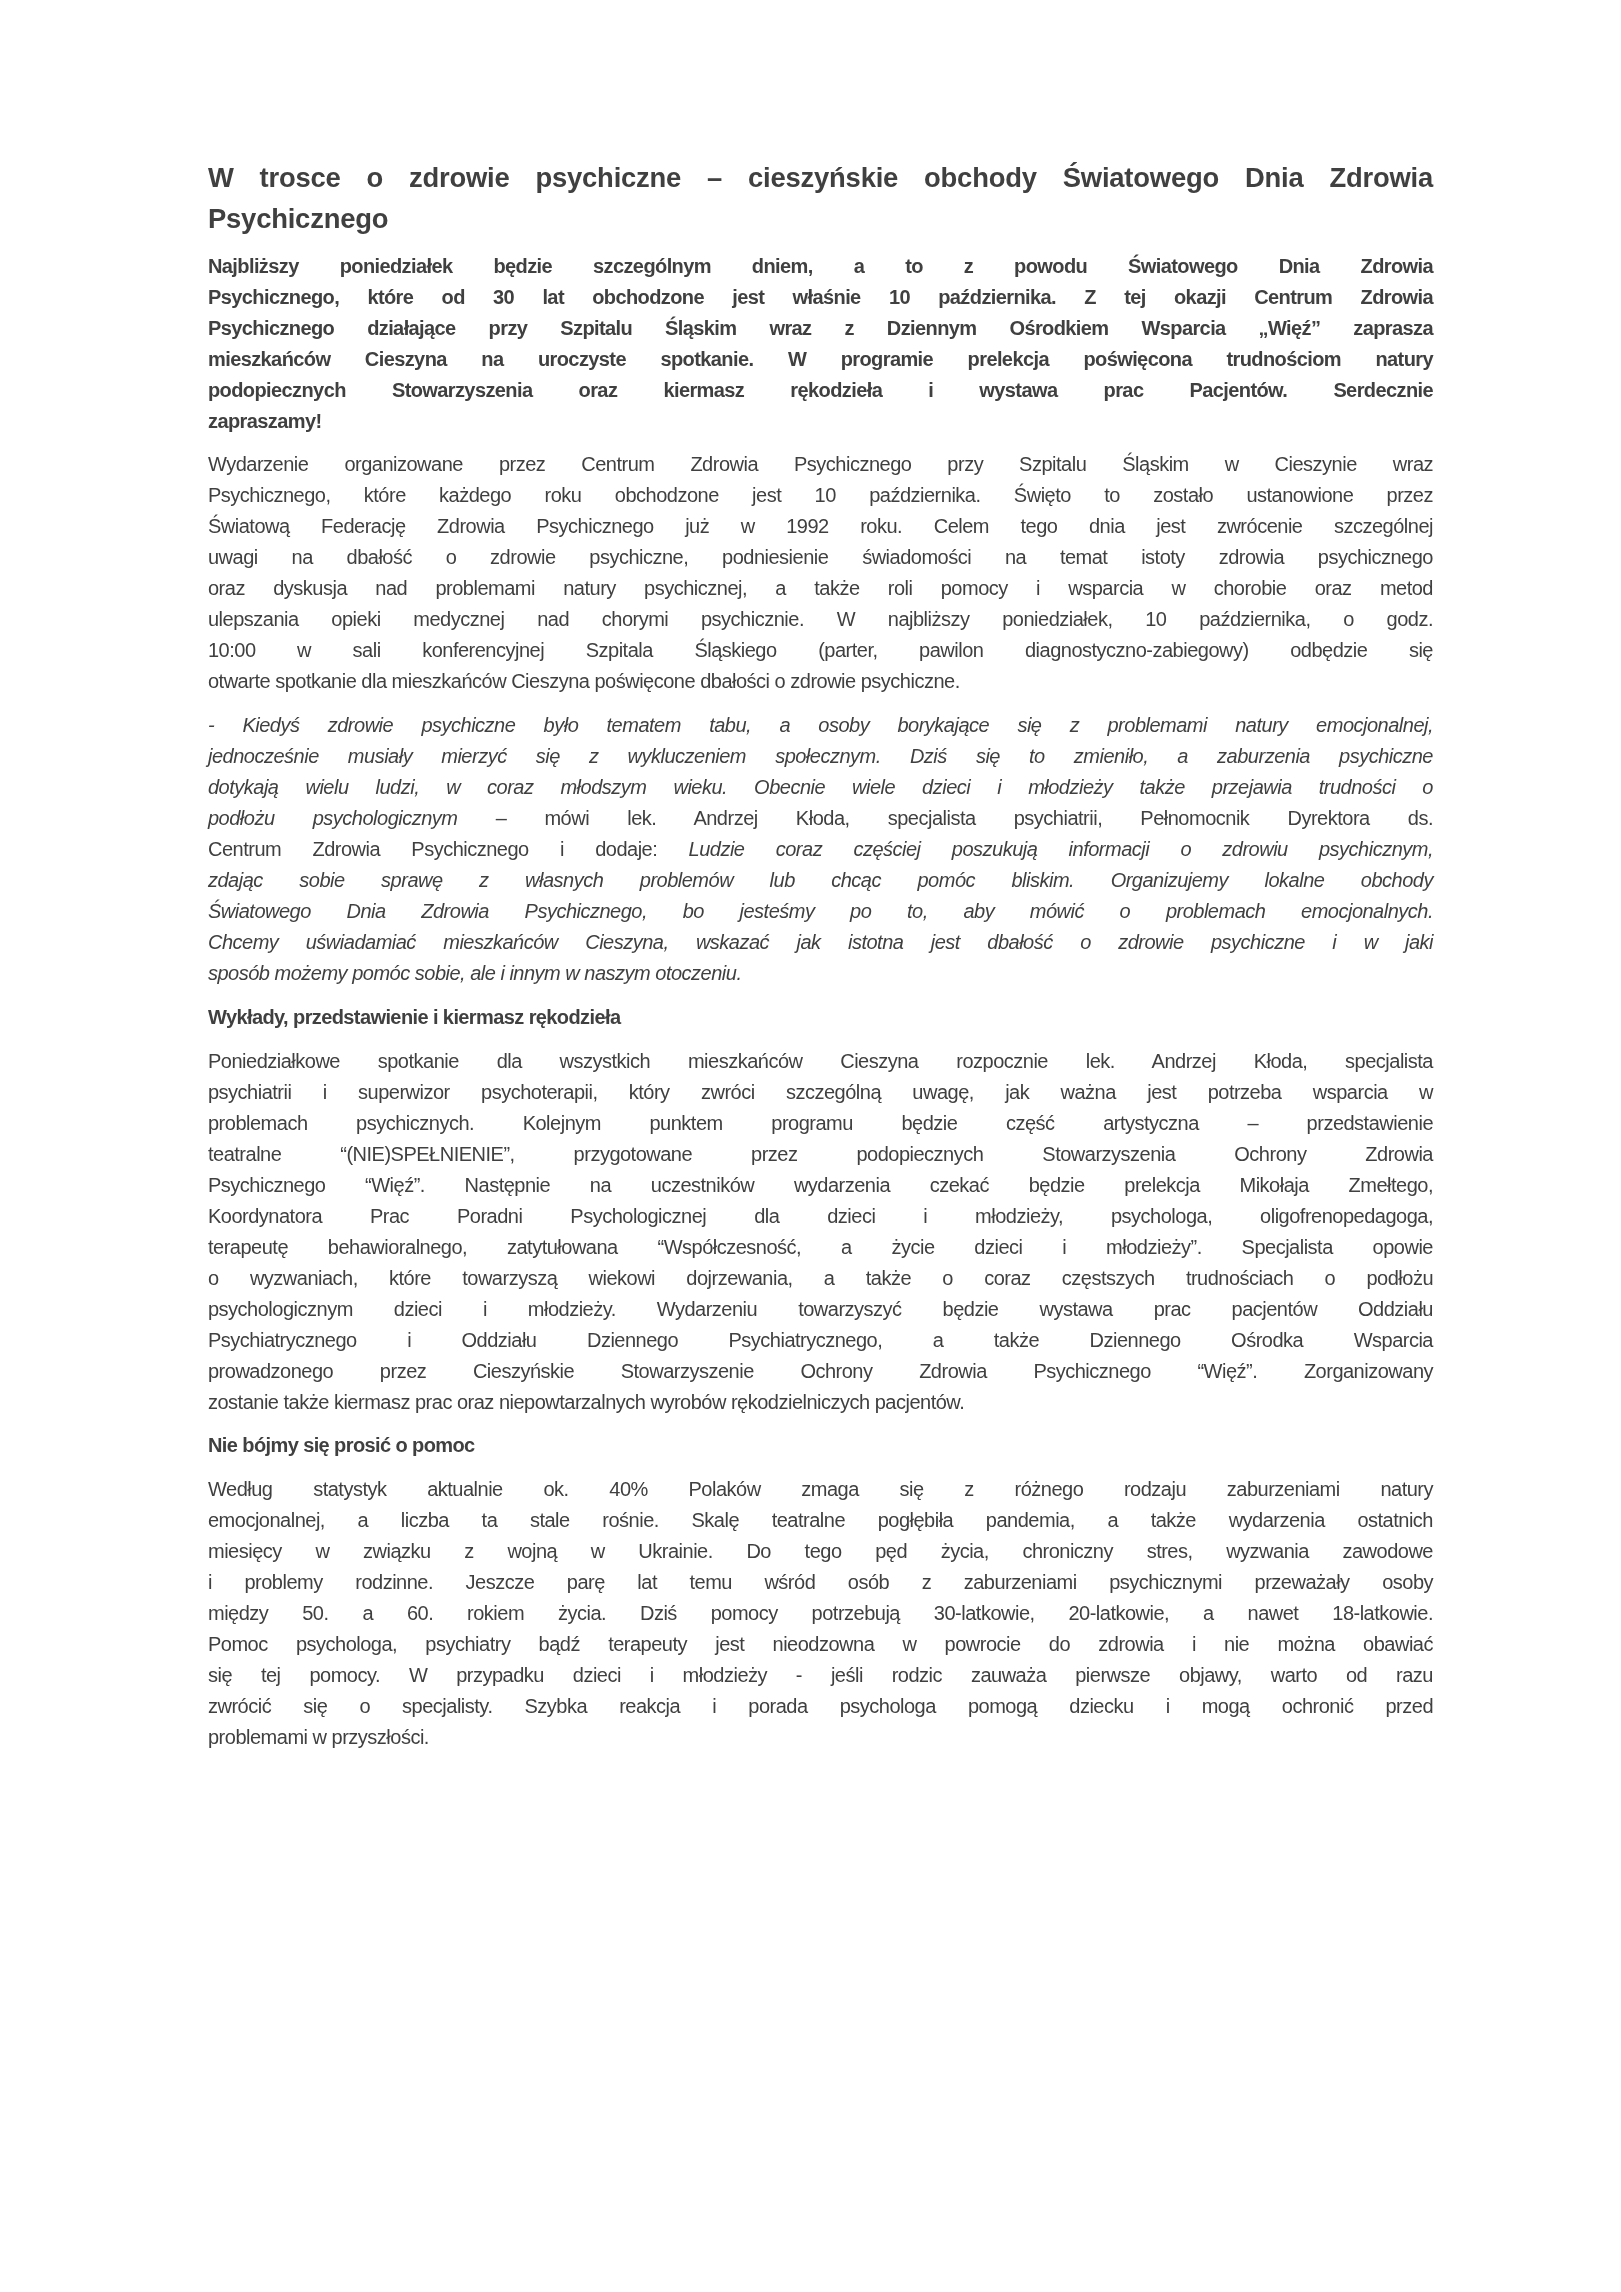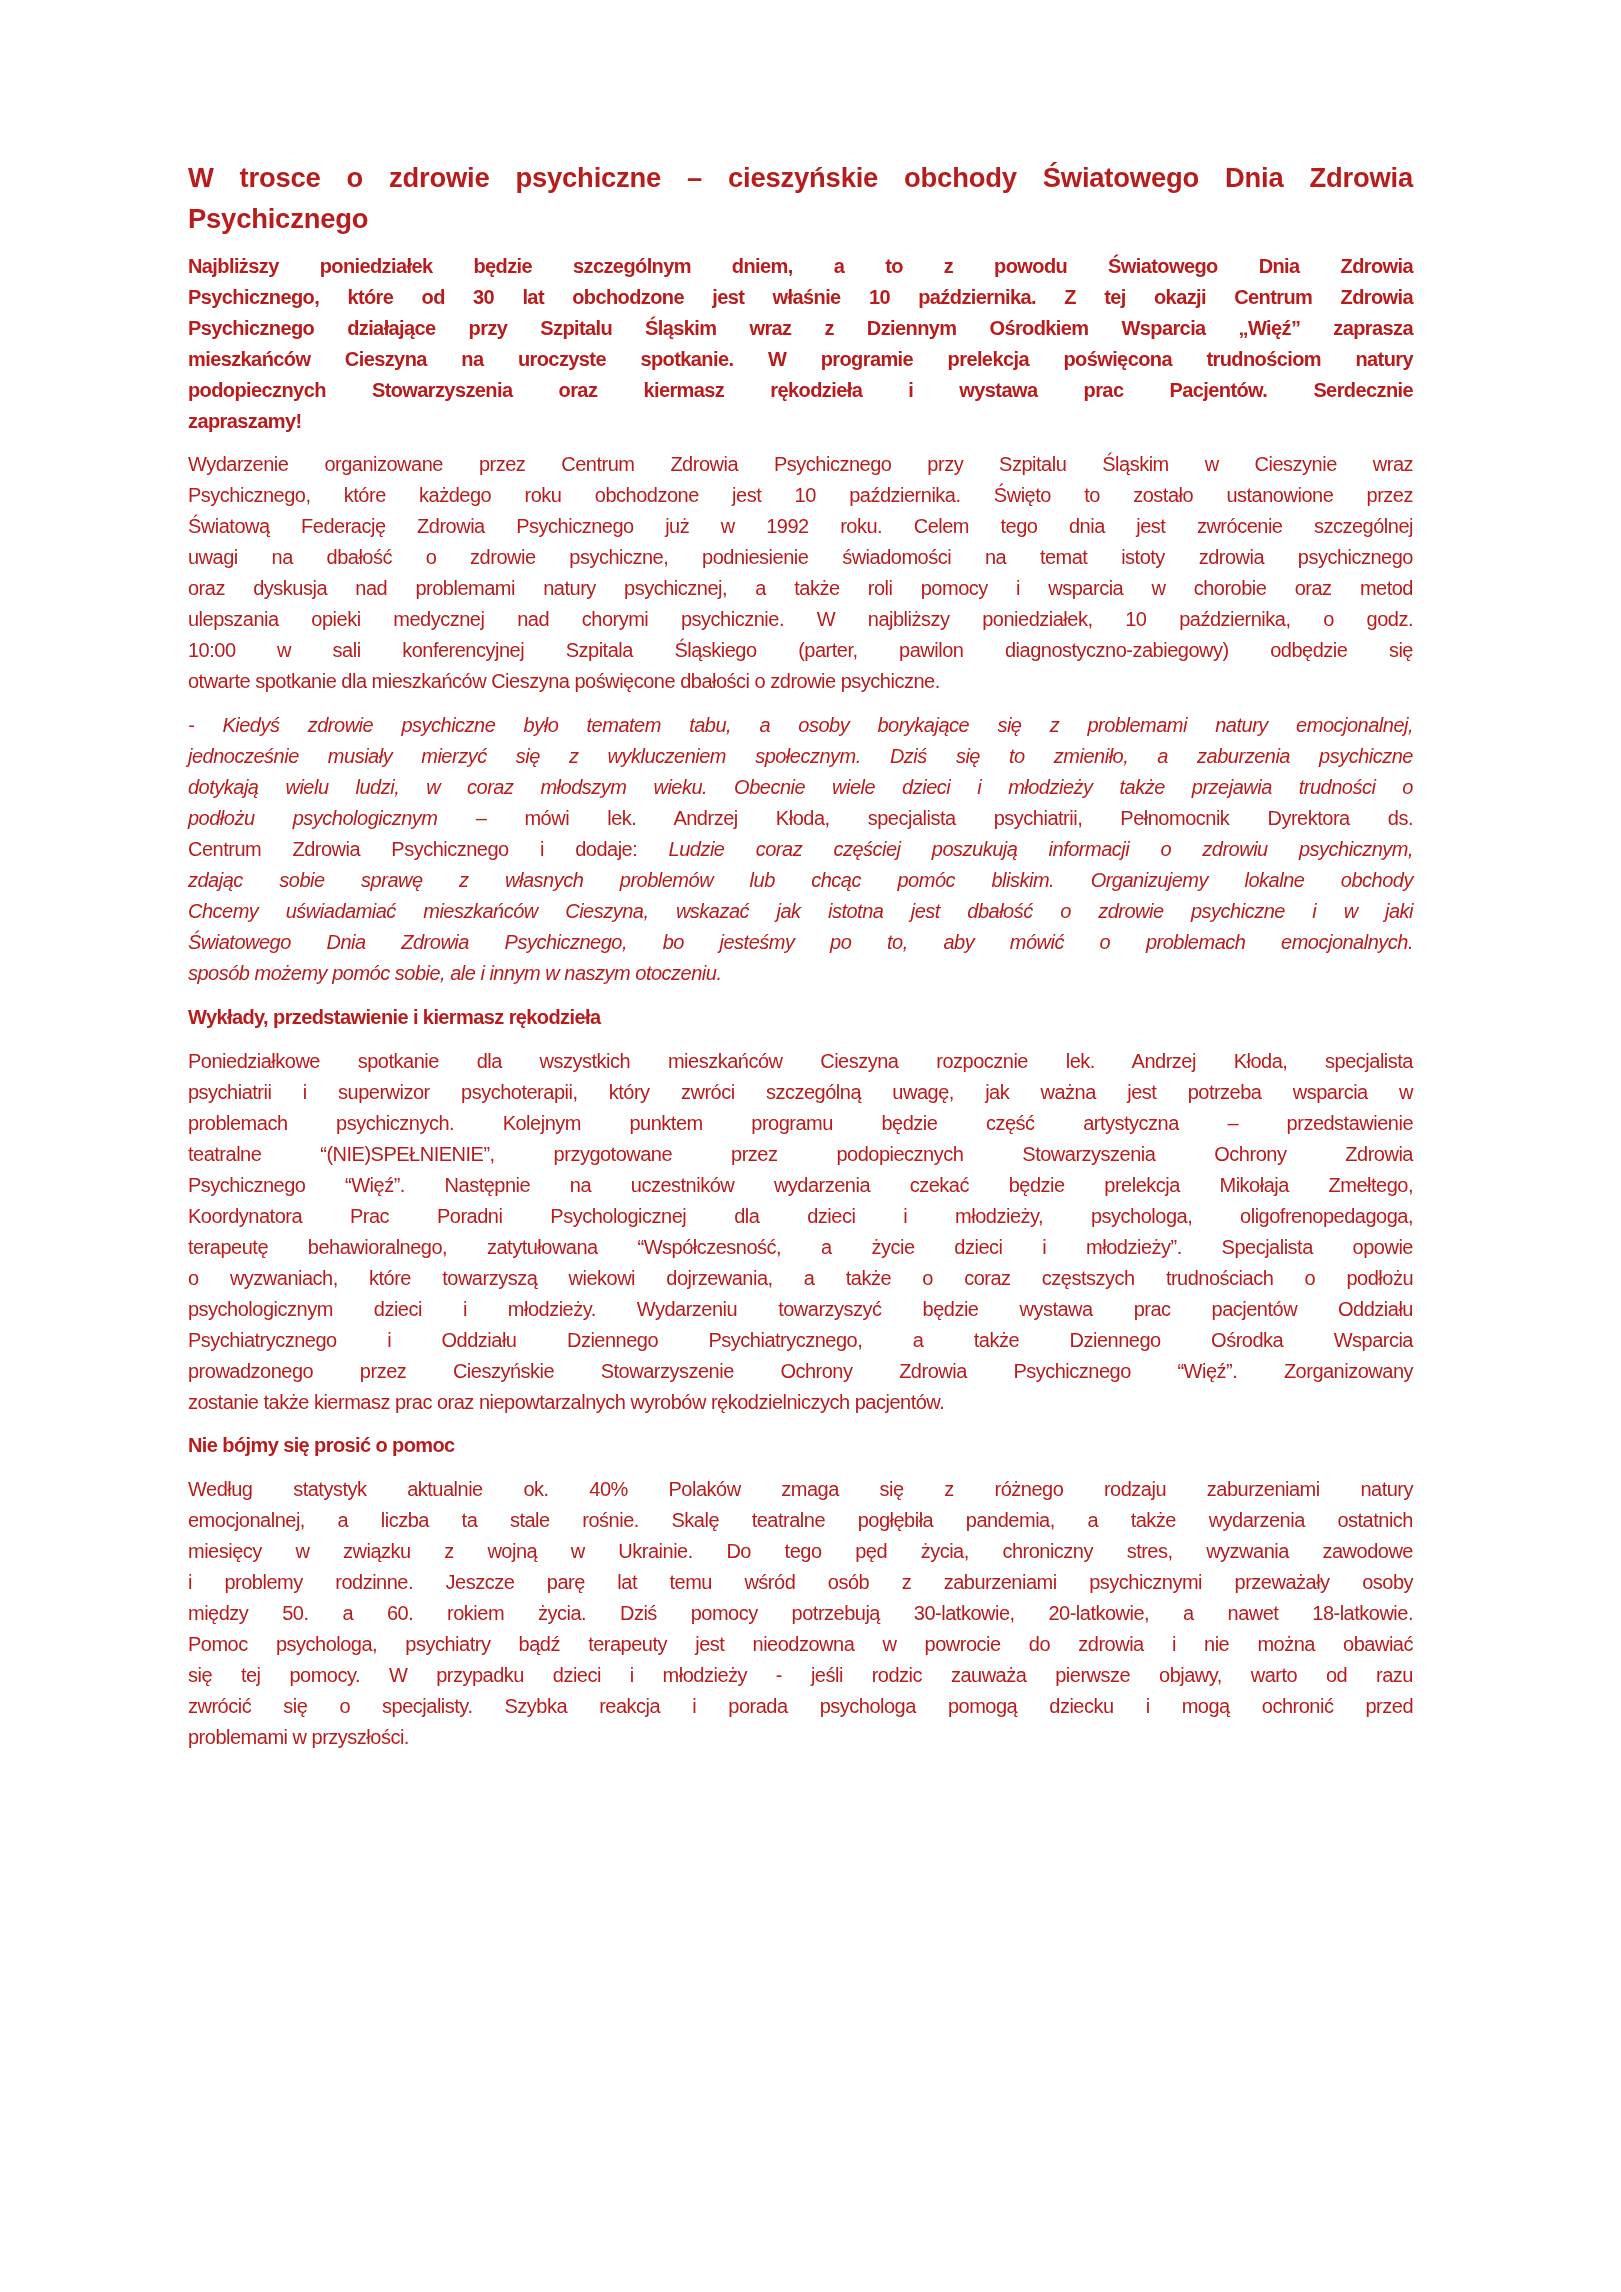--- a/index.html
+++ b/index.html
@@ -1,19 +1,19 @@
 <!DOCTYPE html>
 <html><head>
 <meta charset="utf-8">
 <style>
   html, body { margin: 0; padding: 0; background: #ffffff; }
   body { width: 1621px; height: 2293px; position: relative; overflow: hidden; }
   .page {
-    position: absolute; left: 188px; top: 157px; width: 1225px;
-    color: #b91c1c;
+    position: absolute; left: 208px; top: 157px; width: 1225px;
+    color: #404040;
     font-family: "Liberation Sans", sans-serif;
   }
   .title {
     font-weight: bold; font-size: 27.4px; line-height: 41px;
     margin: 0 0 11.8px 0; letter-spacing: -0.2px;
   }
   .para { margin: 0 0 12.7px 0; font-size: 20px; line-height: 31px; letter-spacing: -0.5px; }
   .para.bold { font-weight: bold; font-size: 20px; letter-spacing: -0.6px; }
   .heading { font-weight: bold; font-size: 20px; line-height: 31px; margin: 0 0 12.7px 0; letter-spacing: -0.6px; }
   .ln { display: block; white-space: nowrap; text-align: justify; text-align-last: justify; }
@@ -51,22 +51,22 @@
     <span class="ln last" style="white-space: nowrap;">otwarte spotkanie dla mieszkańców Cieszyna poświęcone dbałości o zdrowie psychiczne.</span>
   </p>
 
   <p class="para">
     <span class="ln it" style="white-space: nowrap;">- Kiedyś zdrowie psychiczne było tematem tabu, a osoby borykające się z problemami natury emocjonalnej,</span>
     <span class="ln it" style="white-space: nowrap;">jednocześnie musiały mierzyć się z wykluczeniem społecznym. Dziś się to zmieniło, a zaburzenia psychiczne</span>
     <span class="ln it" style="white-space: nowrap;">dotykają wielu ludzi, w coraz młodszym wieku. Obecnie wiele dzieci i młodzieży także przejawia trudności o</span>
     <span class="ln" style="white-space: nowrap;"><span class="it">podłożu psychologicznym</span><span> – mówi lek. Andrzej Kłoda, specjalista psychiatrii, Pełnomocnik Dyrektora ds.</span></span>
     <span class="ln" style="white-space: nowrap;"><span>Centrum Zdrowia Psychicznego i dodaje: </span><span class="it">Ludzie coraz częściej poszukują informacji o zdrowiu psychicznym,</span></span>
     <span class="ln it" style="white-space: nowrap;">zdając sobie sprawę z własnych problemów lub chcąc pomóc bliskim. Organizujemy lokalne obchody</span>
+    <span class="ln it" style="white-space: nowrap;">Światowego Dnia Zdrowia Psychicznego, bo jesteśmy po to, aby mówić o problemach emocjonalnych.</span>
     <span class="ln it" style="white-space: nowrap;">Chcemy uświadamiać mieszkańców Cieszyna, wskazać jak istotna jest dbałość o zdrowie psychiczne i w jaki</span>
-    <span class="ln it" style="white-space: nowrap;">Światowego Dnia Zdrowia Psychicznego, bo jesteśmy po to, aby mówić o problemach emocjonalnych.</span>
     <span class="ln it last" style="white-space: nowrap;">sposób możemy pomóc sobie, ale i innym w naszym otoczeniu.</span>
   </p>
 
   <h2 class="heading">Wykłady, przedstawienie i kiermasz rękodzieła</h2>
 
   <p class="para">
     <span class="ln" style="white-space: nowrap;">Poniedziałkowe spotkanie dla wszystkich mieszkańców Cieszyna rozpocznie lek. Andrzej Kłoda, specjalista</span>
     <span class="ln" style="white-space: nowrap;">psychiatrii i superwizor psychoterapii, który zwróci szczególną uwagę, jak ważna jest potrzeba wsparcia w</span>
     <span class="ln" style="white-space: nowrap;">problemach psychicznych. Kolejnym punktem programu będzie część artystyczna – przedstawienie</span>
     <span class="ln" style="white-space: nowrap;">teatralne “(NIE)SPEŁNIENIE”, przygotowane przez podopiecznych Stowarzyszenia Ochrony Zdrowia</span>

